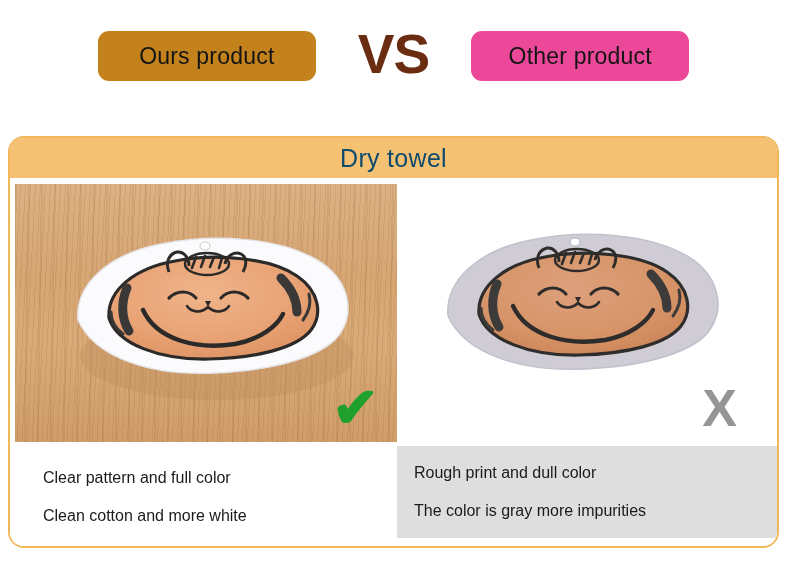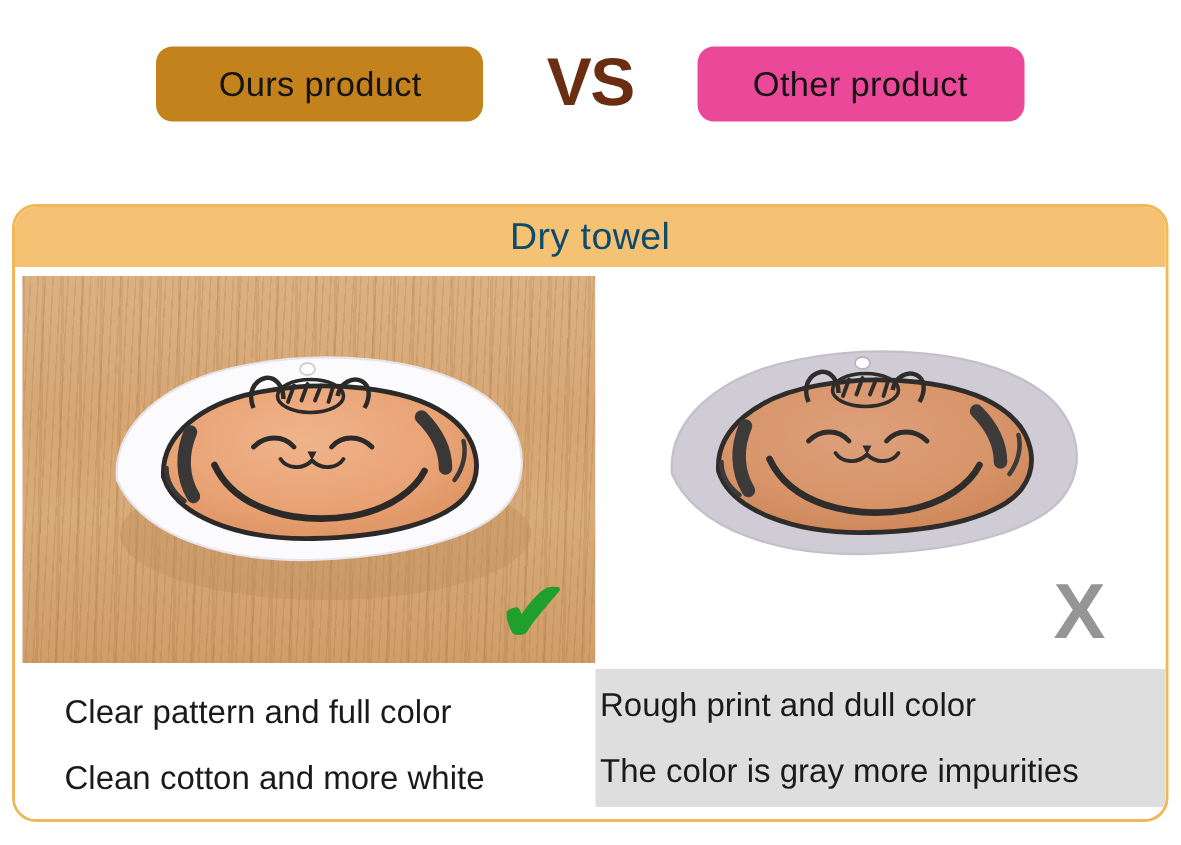--- a/index.html
+++ b/index.html
@@ -27,21 +27,21 @@
   .badge-ours{
     width:218px;height:50px;
     background:#c4821c;
   }
   .badge-other{
     width:218px;height:50px;
     background:#ec4899;
     text-align:right;
   }
   .vs{
-    font-size:45px;
+    font-size:55px;
     font-weight:bold;
     color:#6b2d12;
     letter-spacing:-1px;
     line-height:1;
     padding-bottom:3px;
   }
 
   
   .card{
     position:absolute;left:8px;top:136px;
@@ -129,25 +129,25 @@
     box-sizing:border-box;
   }
   .cap-left{
     width:387px;
     background:#ffffff;
     padding-left:33px;
   }
   .cap-right{
     width:380px;
     background:#dedede;
-    padding-left:3px;
+    padding-left:17px;
     height:92px;
   }
   .cap-line{
-    font-size:22px;
+    font-size:16px;
     color:#1a1a1a;
     line-height:1;
     padding:11px 0;
     white-space:nowrap;
   }
 </style>
 </head>
 <body>
 
 <div class="header">

